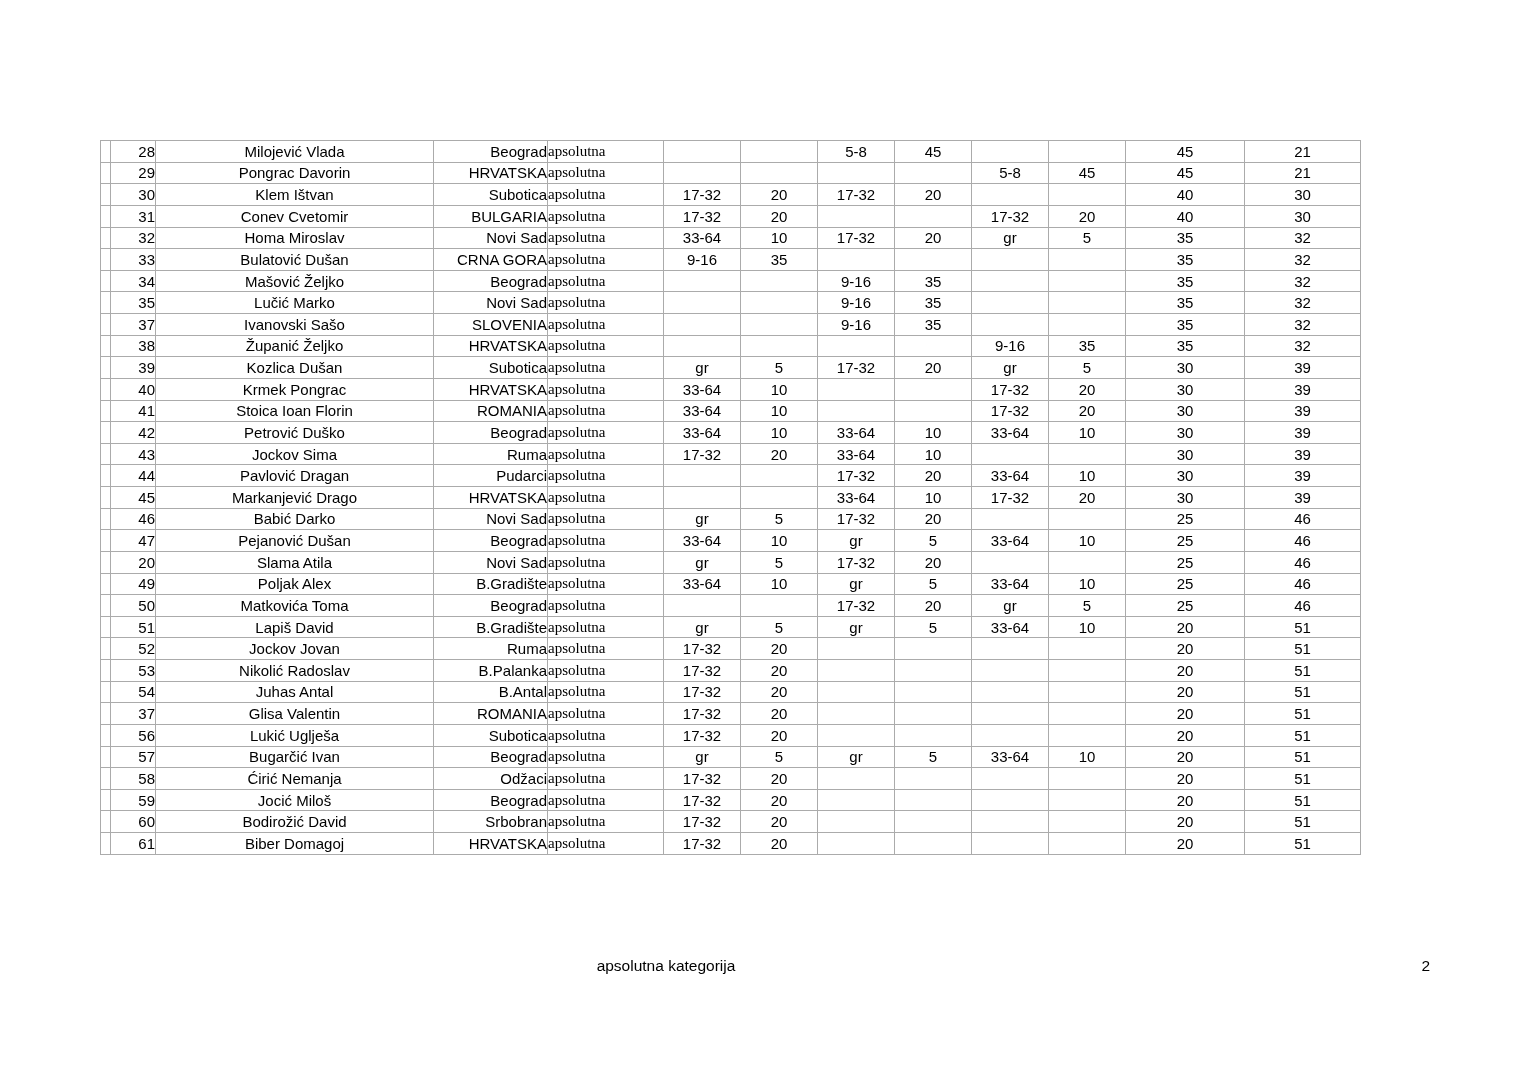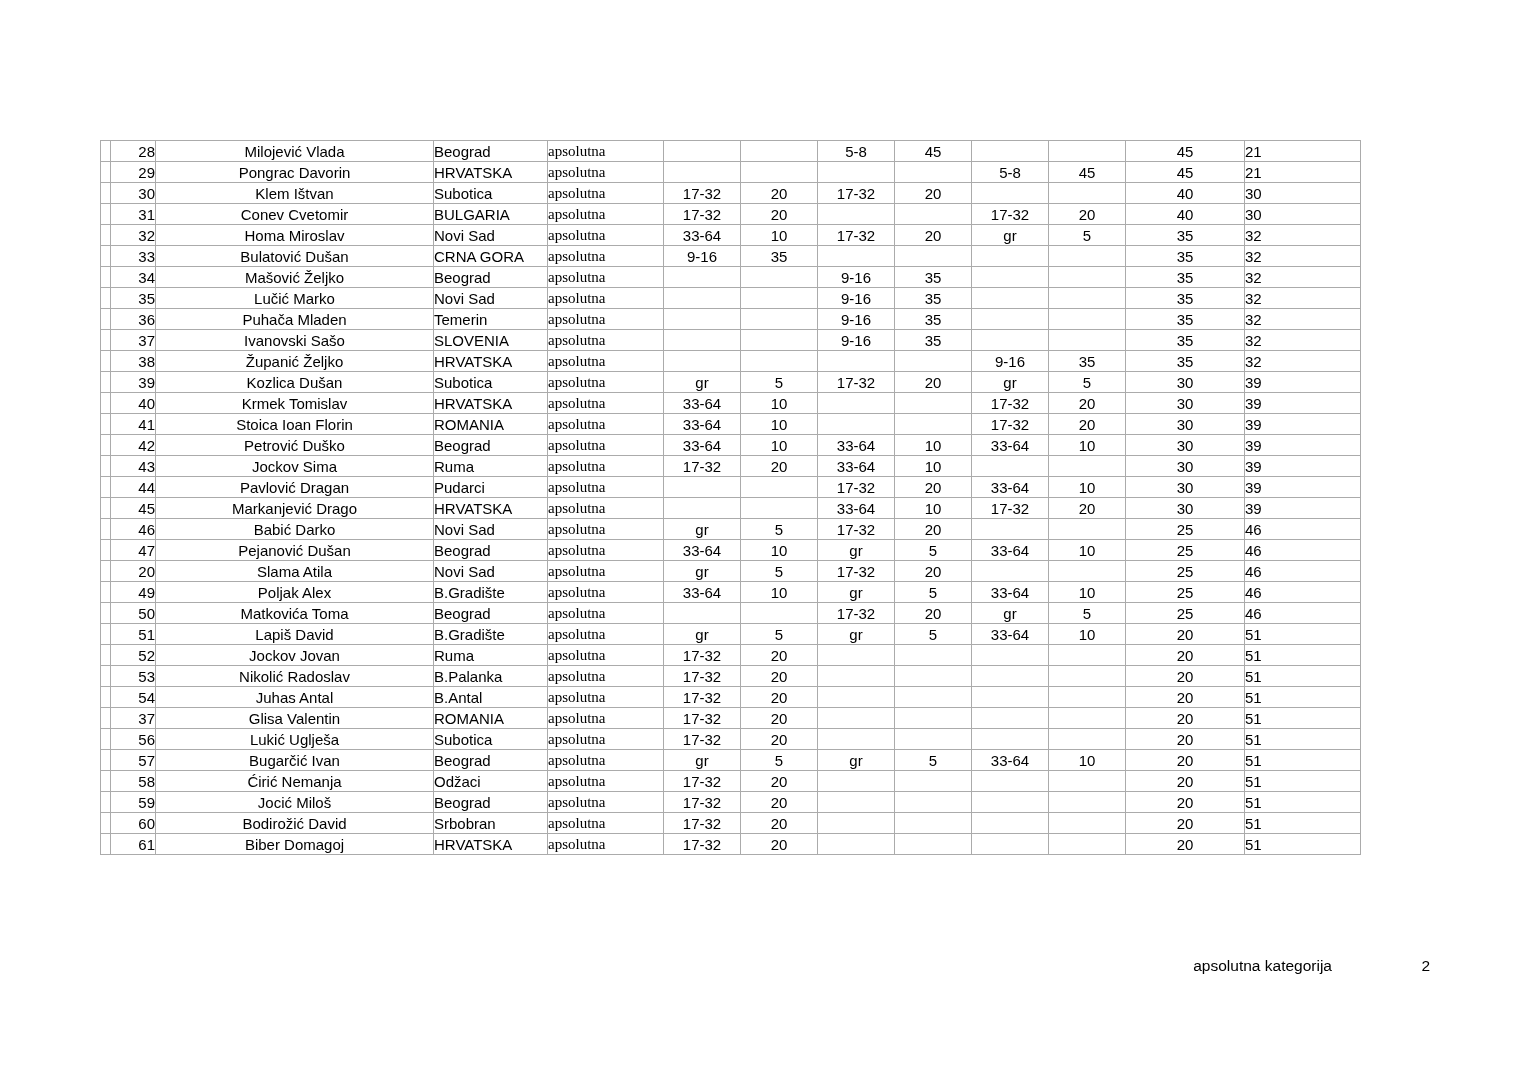--- a/index.html
+++ b/index.html
@@ -32,31 +32,31 @@
     border: 1px solid #ababab;
     font-size: 15px;
     padding: 0;
     white-space: nowrap;
     overflow: hidden;
     vertical-align: middle;
   }
   td.c-blank    { }
   td.c-no       { text-align: right;  padding-right: 3px; }
   td.c-name     { text-align: center;   padding-left: 4px; }
-  td.c-city     { text-align: left;   padding-left: 4px; }
+  td.c-city     { text-align: right;   padding-left: 4px; }
   td.c-category { text-align: left;   padding-left: 5px; font-family: Liberation Serif, serif; }
   td.c-mid      { text-align: center; }
   td.c-total    { text-align: center; }
-  td.c-rank     { }
+  td.c-rank     { text-align: center; }
   .footer-center {
     position: absolute;
     left: 0;
     top: 956px;
     width: 1332px;
-    text-align: right;
+    text-align: center;
     font-size: 15.5px;
     line-height: 20px;
   }
   .footer-page {
     position: absolute;
     left: 1390px;
     top: 956px;
     width: 40px;
     text-align: right;
     font-size: 15.5px;
@@ -200,35 +200,20 @@
           <td class="c-mid"></td>
           <td class="c-mid">9-16</td>
           <td class="c-mid">35</td>
           <td class="c-mid"></td>
           <td class="c-mid"></td>
           <td class="c-total">35</td>
           <td class="c-rank">32</td>
         </tr>
         <tr>
           <td class="c-blank"></td>
-          <td class="c-no">36</td>
-          <td class="c-name">Puhača Mladen</td>
-          <td class="c-city">Temerin</td>
-          <td class="c-category">apsolutna</td>
-          <td class="c-mid"></td>
-          <td class="c-mid"></td>
-          <td class="c-mid">9-16</td>
-          <td class="c-mid">35</td>
-          <td class="c-mid"></td>
-          <td class="c-mid"></td>
-          <td class="c-total">35</td>
-          <td class="c-rank">32</td>
-        </tr>
-        <tr>
-          <td class="c-blank"></td>
           <td class="c-no">37</td>
           <td class="c-name">Ivanovski Sašo</td>
           <td class="c-city">SLOVENIA</td>
           <td class="c-category">apsolutna</td>
           <td class="c-mid"></td>
           <td class="c-mid"></td>
           <td class="c-mid">9-16</td>
           <td class="c-mid">35</td>
           <td class="c-mid"></td>
           <td class="c-mid"></td>
@@ -261,21 +246,21 @@
           <td class="c-mid">17-32</td>
           <td class="c-mid">20</td>
           <td class="c-mid">gr</td>
           <td class="c-mid">5</td>
           <td class="c-total">30</td>
           <td class="c-rank">39</td>
         </tr>
         <tr>
           <td class="c-blank"></td>
           <td class="c-no">40</td>
-          <td class="c-name">Krmek Tomislav</td>
+          <td class="c-name">Krmek Pongrac</td>
           <td class="c-city">HRVATSKA</td>
           <td class="c-category">apsolutna</td>
           <td class="c-mid">33-64</td>
           <td class="c-mid">10</td>
           <td class="c-mid"></td>
           <td class="c-mid"></td>
           <td class="c-mid">17-32</td>
           <td class="c-mid">20</td>
           <td class="c-total">30</td>
           <td class="c-rank">39</td>

